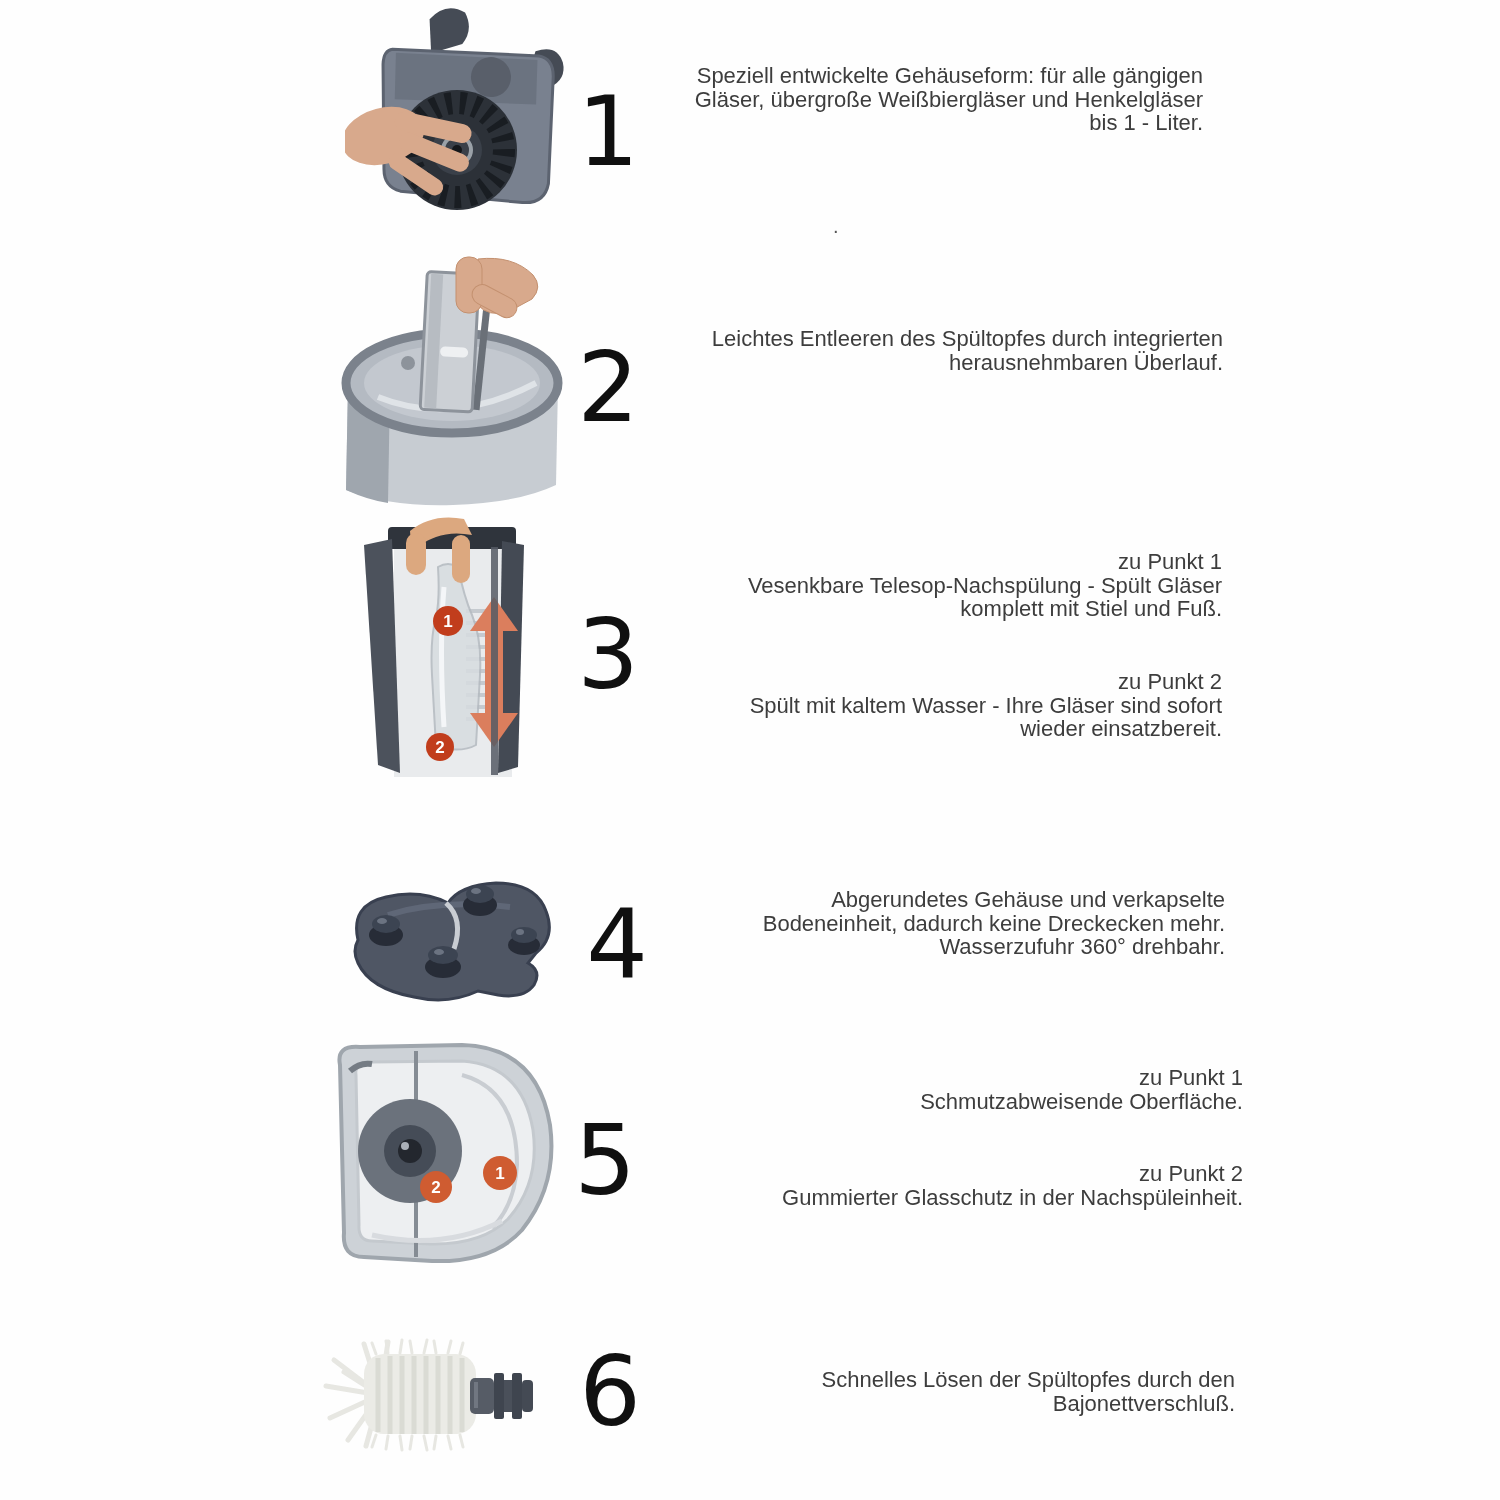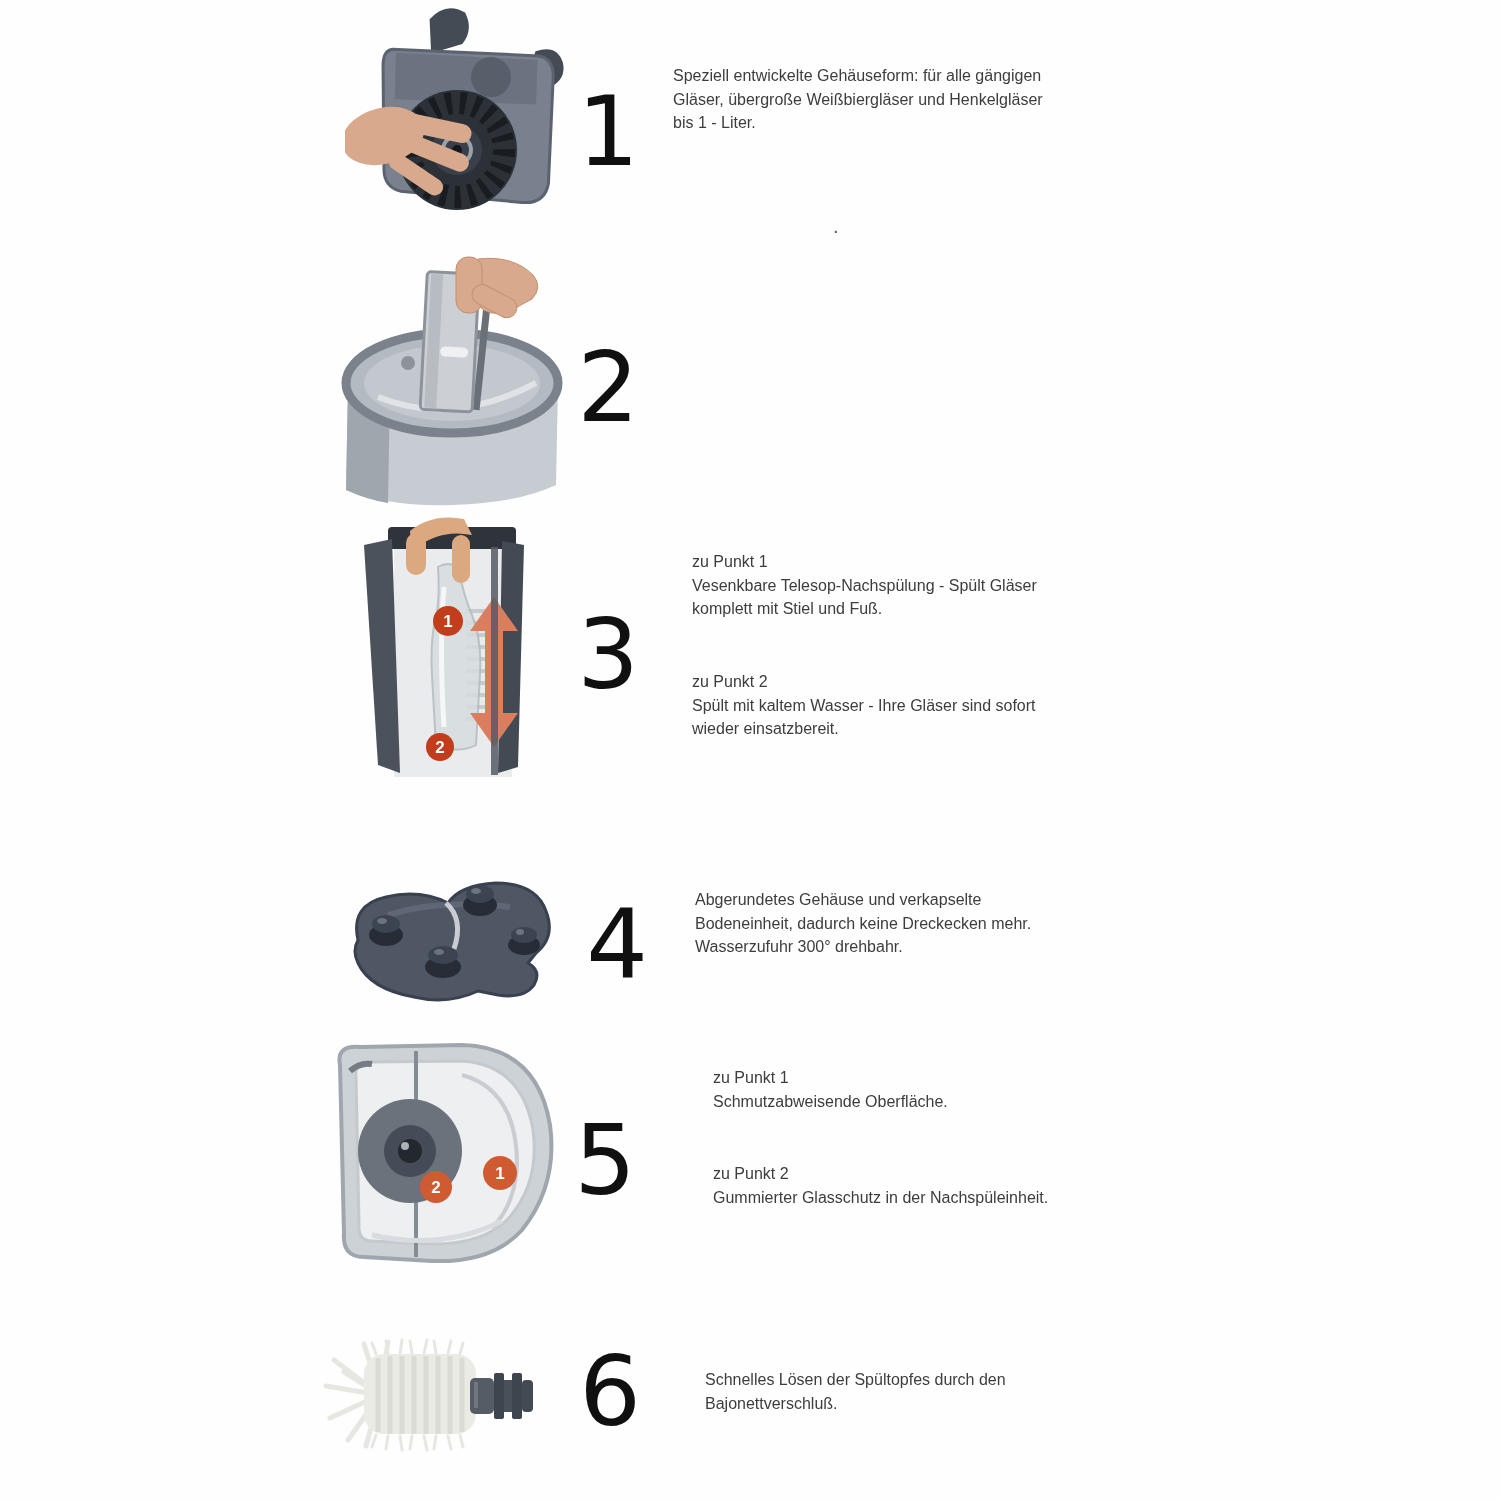--- a/index.html
+++ b/index.html
@@ -10,22 +10,23 @@
   .canvas{position:relative;width:1500px;height:1500px;background:#fefefe;}
   .photo{position:absolute;}
   .photo svg{display:block;width:100%;height:100%;}
   .step-number{
     position:absolute;width:90px;text-align:center;
     font-family:"DejaVu Sans","Liberation Sans",sans-serif;
     font-size:97px;line-height:1;color:#101010;font-weight:400;
   }
   .text-block{
     position:absolute;width:530px;
-    font-size:16px;line-height:23.5px;color:#3d3d3d;
+    font-size:22px;line-height:23.5px;color:#3d3d3d;
     white-space:pre-line;
+    text-align:right;
   }
   .stray-dot{position:absolute;font-size:20px;color:#555;}
   .badge-digit{font:bold 17px "Liberation Sans",sans-serif;fill:#ffffff;}
 </style>
 </head>
 <body>
 
 <div class="canvas">
 
   <div class="photo" style="left:345px;top:2px;width:235px;height:235px;">
@@ -71,20 +72,22 @@
       </g>
       <circle cx="80" cy="108" r="7" fill="#8d939b"></circle>
       <g fill="#d8a98c" stroke="#c3906f" stroke-width="1">
         <path d="M150 4 Q185 0 205 20 Q215 32 204 44 L180 57 Q160 62 150 50 Z"></path>
         <rect x="128" y="2" width="26" height="56" rx="12"></rect>
         <rect x="150" y="26" width="48" height="20" rx="10" transform="rotate(28 150 26)"></rect>
       </g>
     </svg>
   </div>
   <div class="step-number" style="left:563px;top:339px;">2</div>
+  <div class="text-block" style="left:693px;top:327px;">Leichtes Entleeren des Spültopfes durch integrierten
+herausnehmbaren Überlauf.</div>
 
   <div class="photo" style="left:352px;top:515px;width:215px;height:280px;">
     <svg viewBox="0 0 215 280">
       <rect x="42" y="22" width="118" height="240" fill="#e9ebed"></rect>
       <g stroke="#c5cacf" stroke-width="4">
         <path d="M114 96 h36 M114 108 h36 M114 120 h36 M114 132 h36 M114 144 h36 M114 156 h36 M114 168 h36 M114 180 h36 M114 192 h36 M114 204 h36"></path>
       </g>
       <rect x="36" y="12" width="128" height="22" rx="4" fill="#2f343c"></rect>
       <path d="M12 30 L40 24 L48 258 L26 250 Z" fill="#4c525c"></path>
       <path d="M150 26 L172 30 L166 252 L146 258 Z" fill="#444a54"></path>
@@ -144,21 +147,21 @@
             <ellipse cx="196" cy="100" rx="16" ry="10" fill="#272c37"></ellipse>
             <ellipse cx="196" cy="90" rx="13" ry="8" fill="#3c4452"></ellipse>
             <ellipse cx="192" cy="87" rx="4" ry="3" fill="#8a92a2" opacity="0.6"></ellipse>
           </g>
       </g>
     </svg>
   </div>
   <div class="step-number" style="left:572px;top:896px;">4</div>
   <div class="text-block" style="left:695px;top:888px;">Abgerundetes Gehäuse und verkapselte
 Bodeneinheit, dadurch keine Dreckecken mehr.
-Wasserzufuhr 300° drehbahr.</div>
+Wasserzufuhr 360° drehbahr.</div>
 
   <div class="photo" style="left:312px;top:1035px;width:255px;height:240px;">
     <svg viewBox="0 0 255 240">
       <path d="M28 30 Q24 10 48 12 L150 10 Q225 12 238 90 Q246 150 210 195 Q180 228 120 226 L52 222 Q30 222 32 198 Z" fill="#cdd2d7" stroke="#9fa6ad" stroke-width="4"></path>
       <path d="M44 40 Q42 26 58 27 L150 26 Q210 30 221 95 Q228 148 196 184 Q170 210 118 209 L60 206 Q46 206 47 190 Z" fill="#edeff1" stroke="#c4c9ce" stroke-width="3"></path>
       <path d="M150 40 Q205 55 205 130 Q203 170 180 193" stroke="#c9cdd2" stroke-width="4" fill="none"></path>
       <path d="M104 16 L104 222" stroke="#858c94" stroke-width="4"></path>
       <path d="M38 36 q10 -9 22 -7" stroke="#757c84" stroke-width="6" fill="none"></path>
       <circle cx="98" cy="116" r="52" fill="#6b727c"></circle>
       <circle cx="98" cy="116" r="26" fill="#454c57"></circle>

